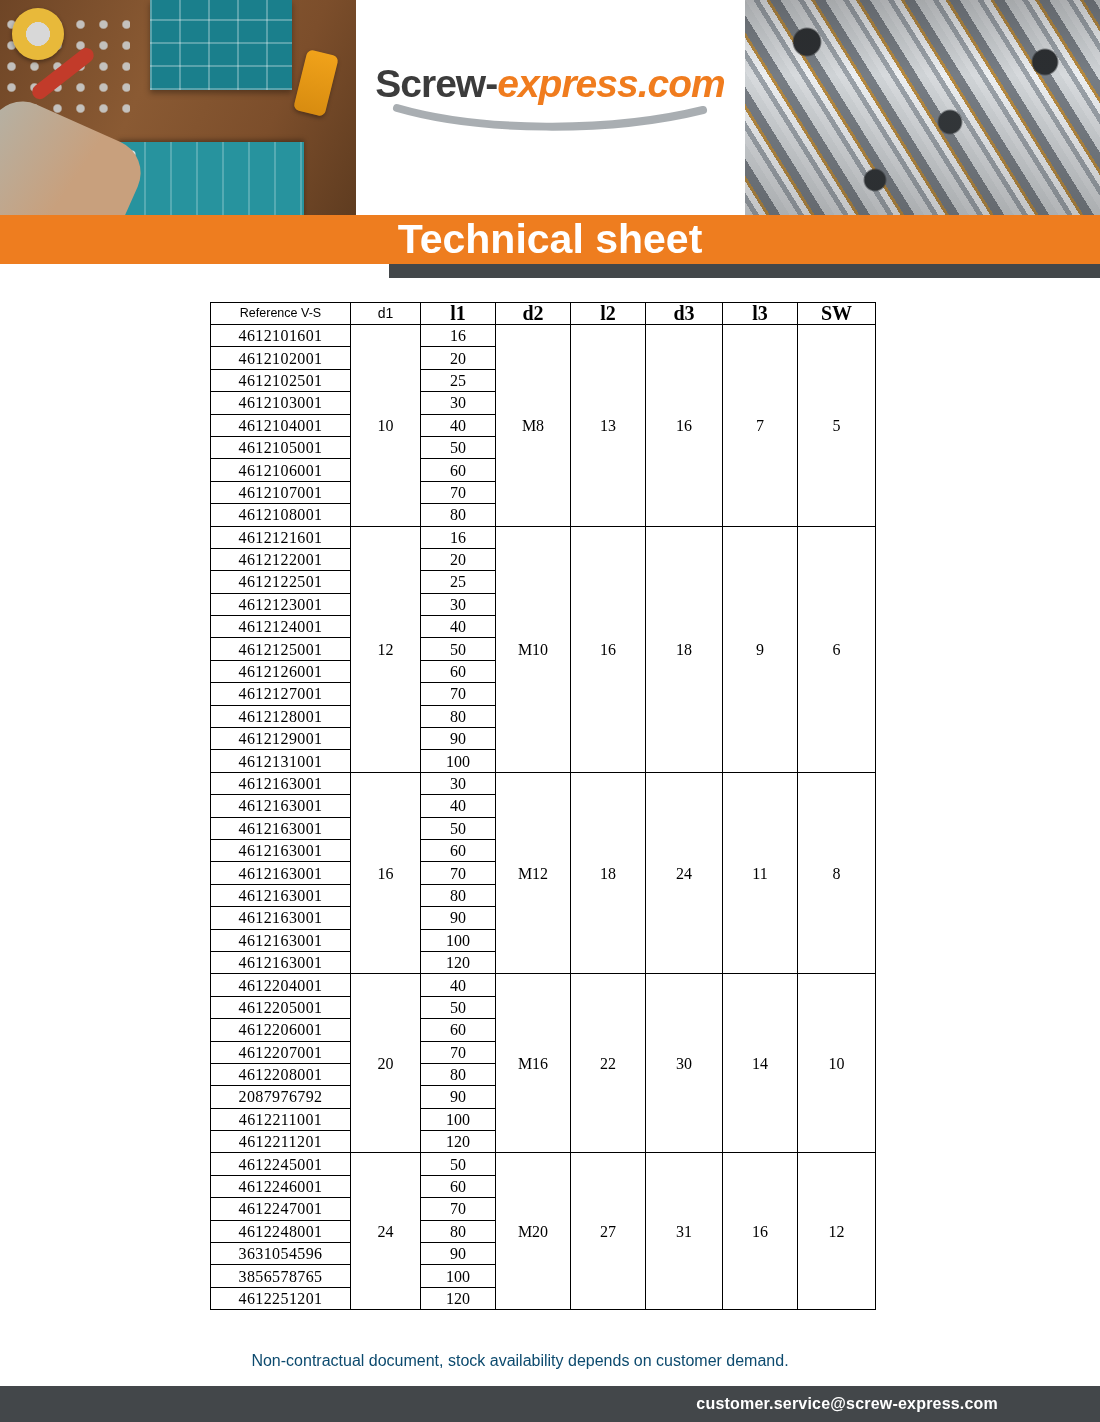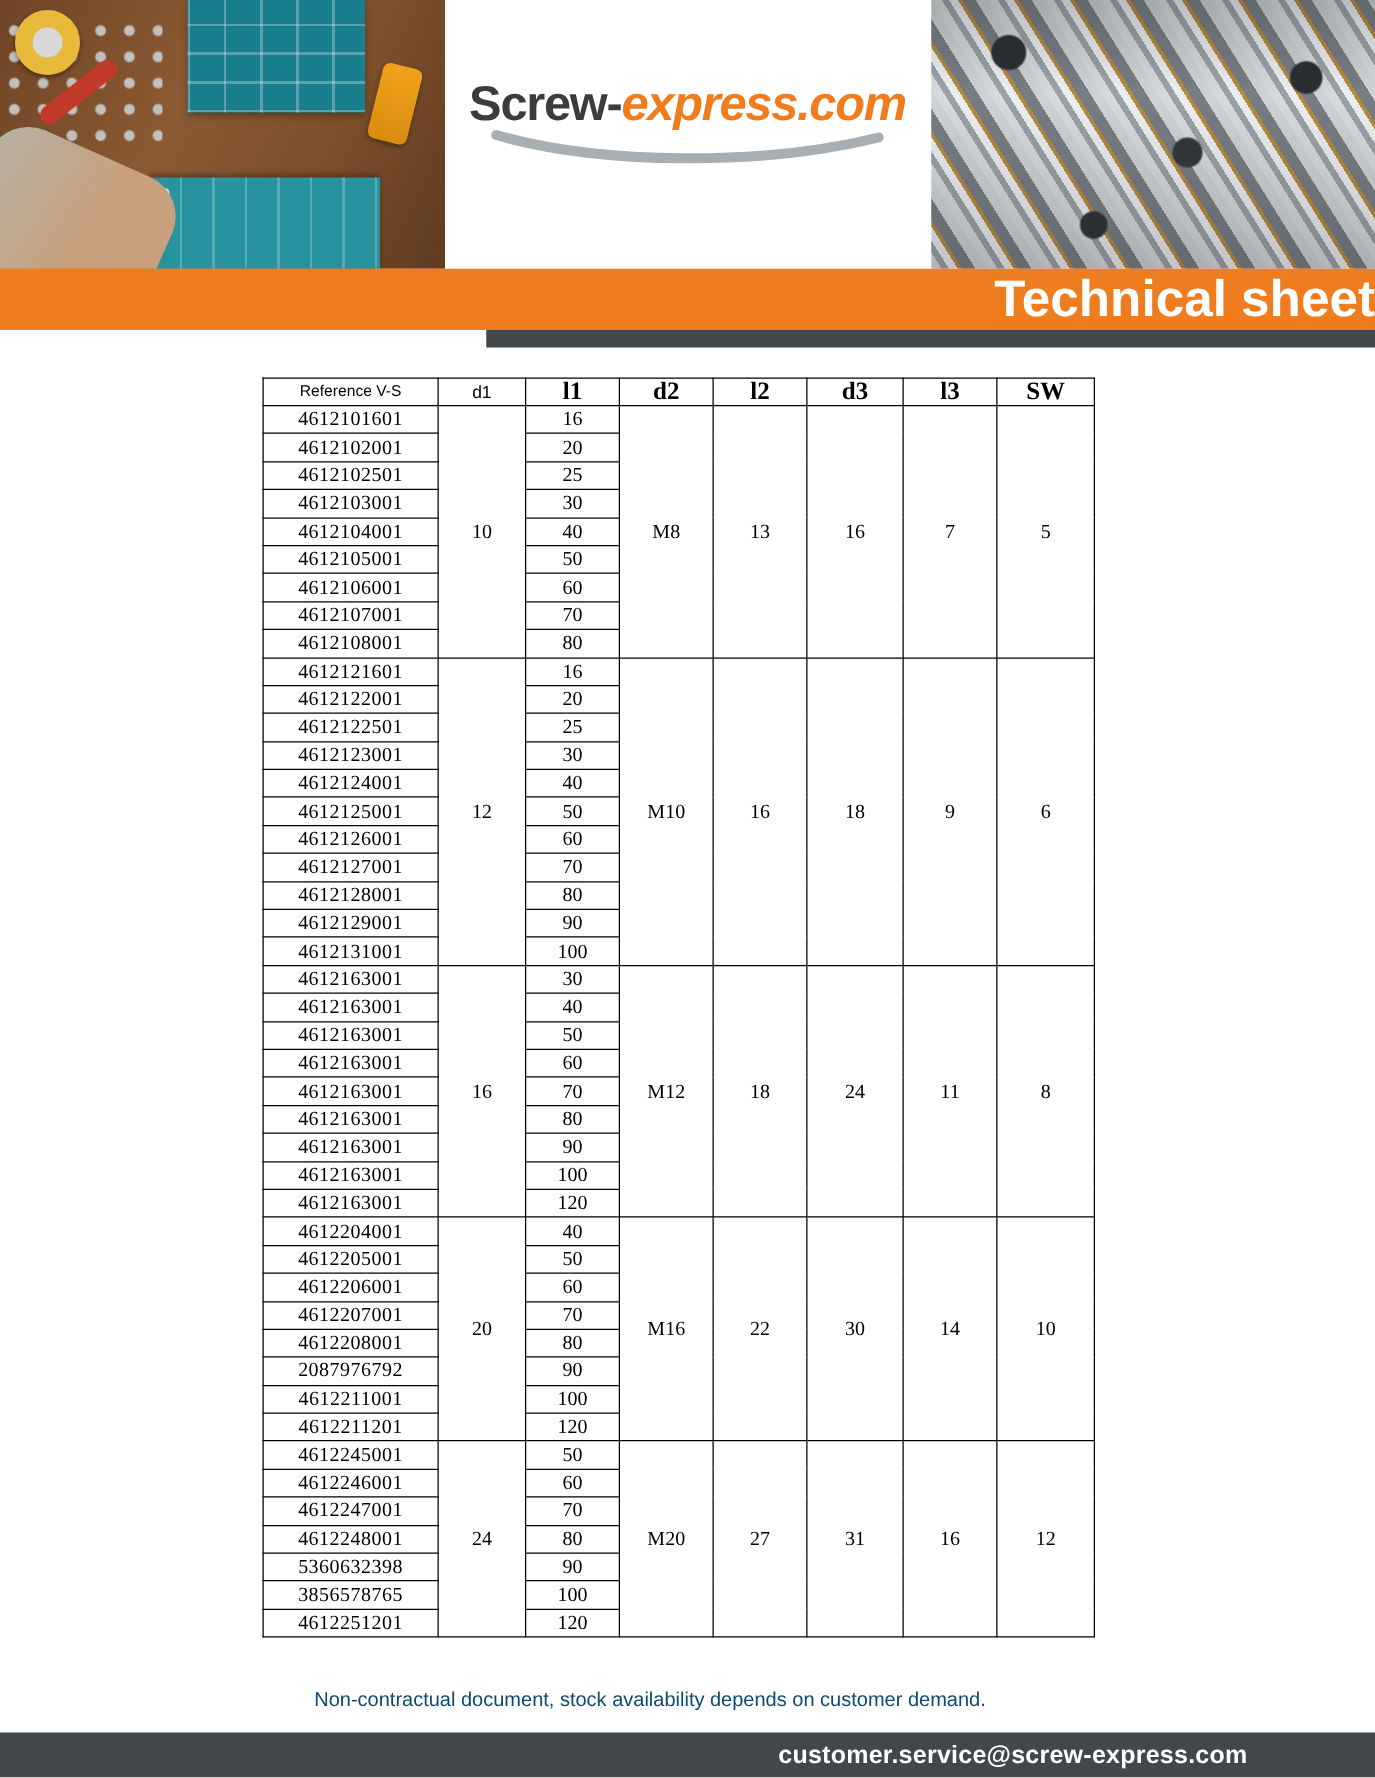--- a/index.html
+++ b/index.html
@@ -79,21 +79,21 @@
   }
   .logo-screw{color:#3c3c3c;}
   .logo-express{color:#f07c1e;font-style:italic;}
   .logo-swoosh{display:block;margin:-6px auto 0 auto;}
 
   
   .banner{
     position:absolute;left:0;top:215px;width:1100px;height:49px;background:#ee7d1f;
   }
   .banner-title{
-    text-align:right;color:#ffffff;font-size:41px;font-weight:800;
+    text-align:center;color:#ffffff;font-size:41px;font-weight:800;
     line-height:49px;letter-spacing:0px;
   }
   .banner-strip{
     position:absolute;left:389px;top:264px;width:711px;height:14px;background:#43474a;
   }
 
   
   .spec-table{
     position:absolute;left:210px;top:302px;
     border-collapse:collapse;
@@ -118,21 +118,21 @@
   
   .note{
     position:absolute;left:0;top:1352px;width:1040px;text-align:center;
     font-size:16px;color:#0c4a6e;
   }
   .bottom-bar{
     position:absolute;left:0;top:1386px;width:1100px;height:36px;background:#43474a;
   }
   .bottom-email{
     line-height:36px;text-align:right;padding-right:102px;
-    color:#ffffff;font-weight:700;font-size:20px;letter-spacing:.2px;
+    color:#ffffff;font-weight:700;font-size:16px;letter-spacing:.2px;
   }
 </style>
 </head>
 <body>
 
 <div class="photo-left">
   <div class="pl-washers"></div>
   <div class="pl-tape"></div>
   <div class="pl-box"></div>
   <div class="pl-tray"></div>
@@ -368,21 +368,21 @@
       </tr>
       <tr>
         <td class="cell-ref">4612247001</td>
         <td>70</td>
       </tr>
       <tr>
         <td class="cell-ref">4612248001</td>
         <td>80</td>
       </tr>
       <tr>
-        <td class="cell-ref">5360632398</td>
+        <td class="cell-ref">3631054596</td>
         <td>90</td>
       </tr>
       <tr>
         <td class="cell-ref">3856578765</td>
         <td>100</td>
       </tr>
       <tr>
         <td class="cell-ref">4612251201</td>
         <td>120</td>
       </tr>

